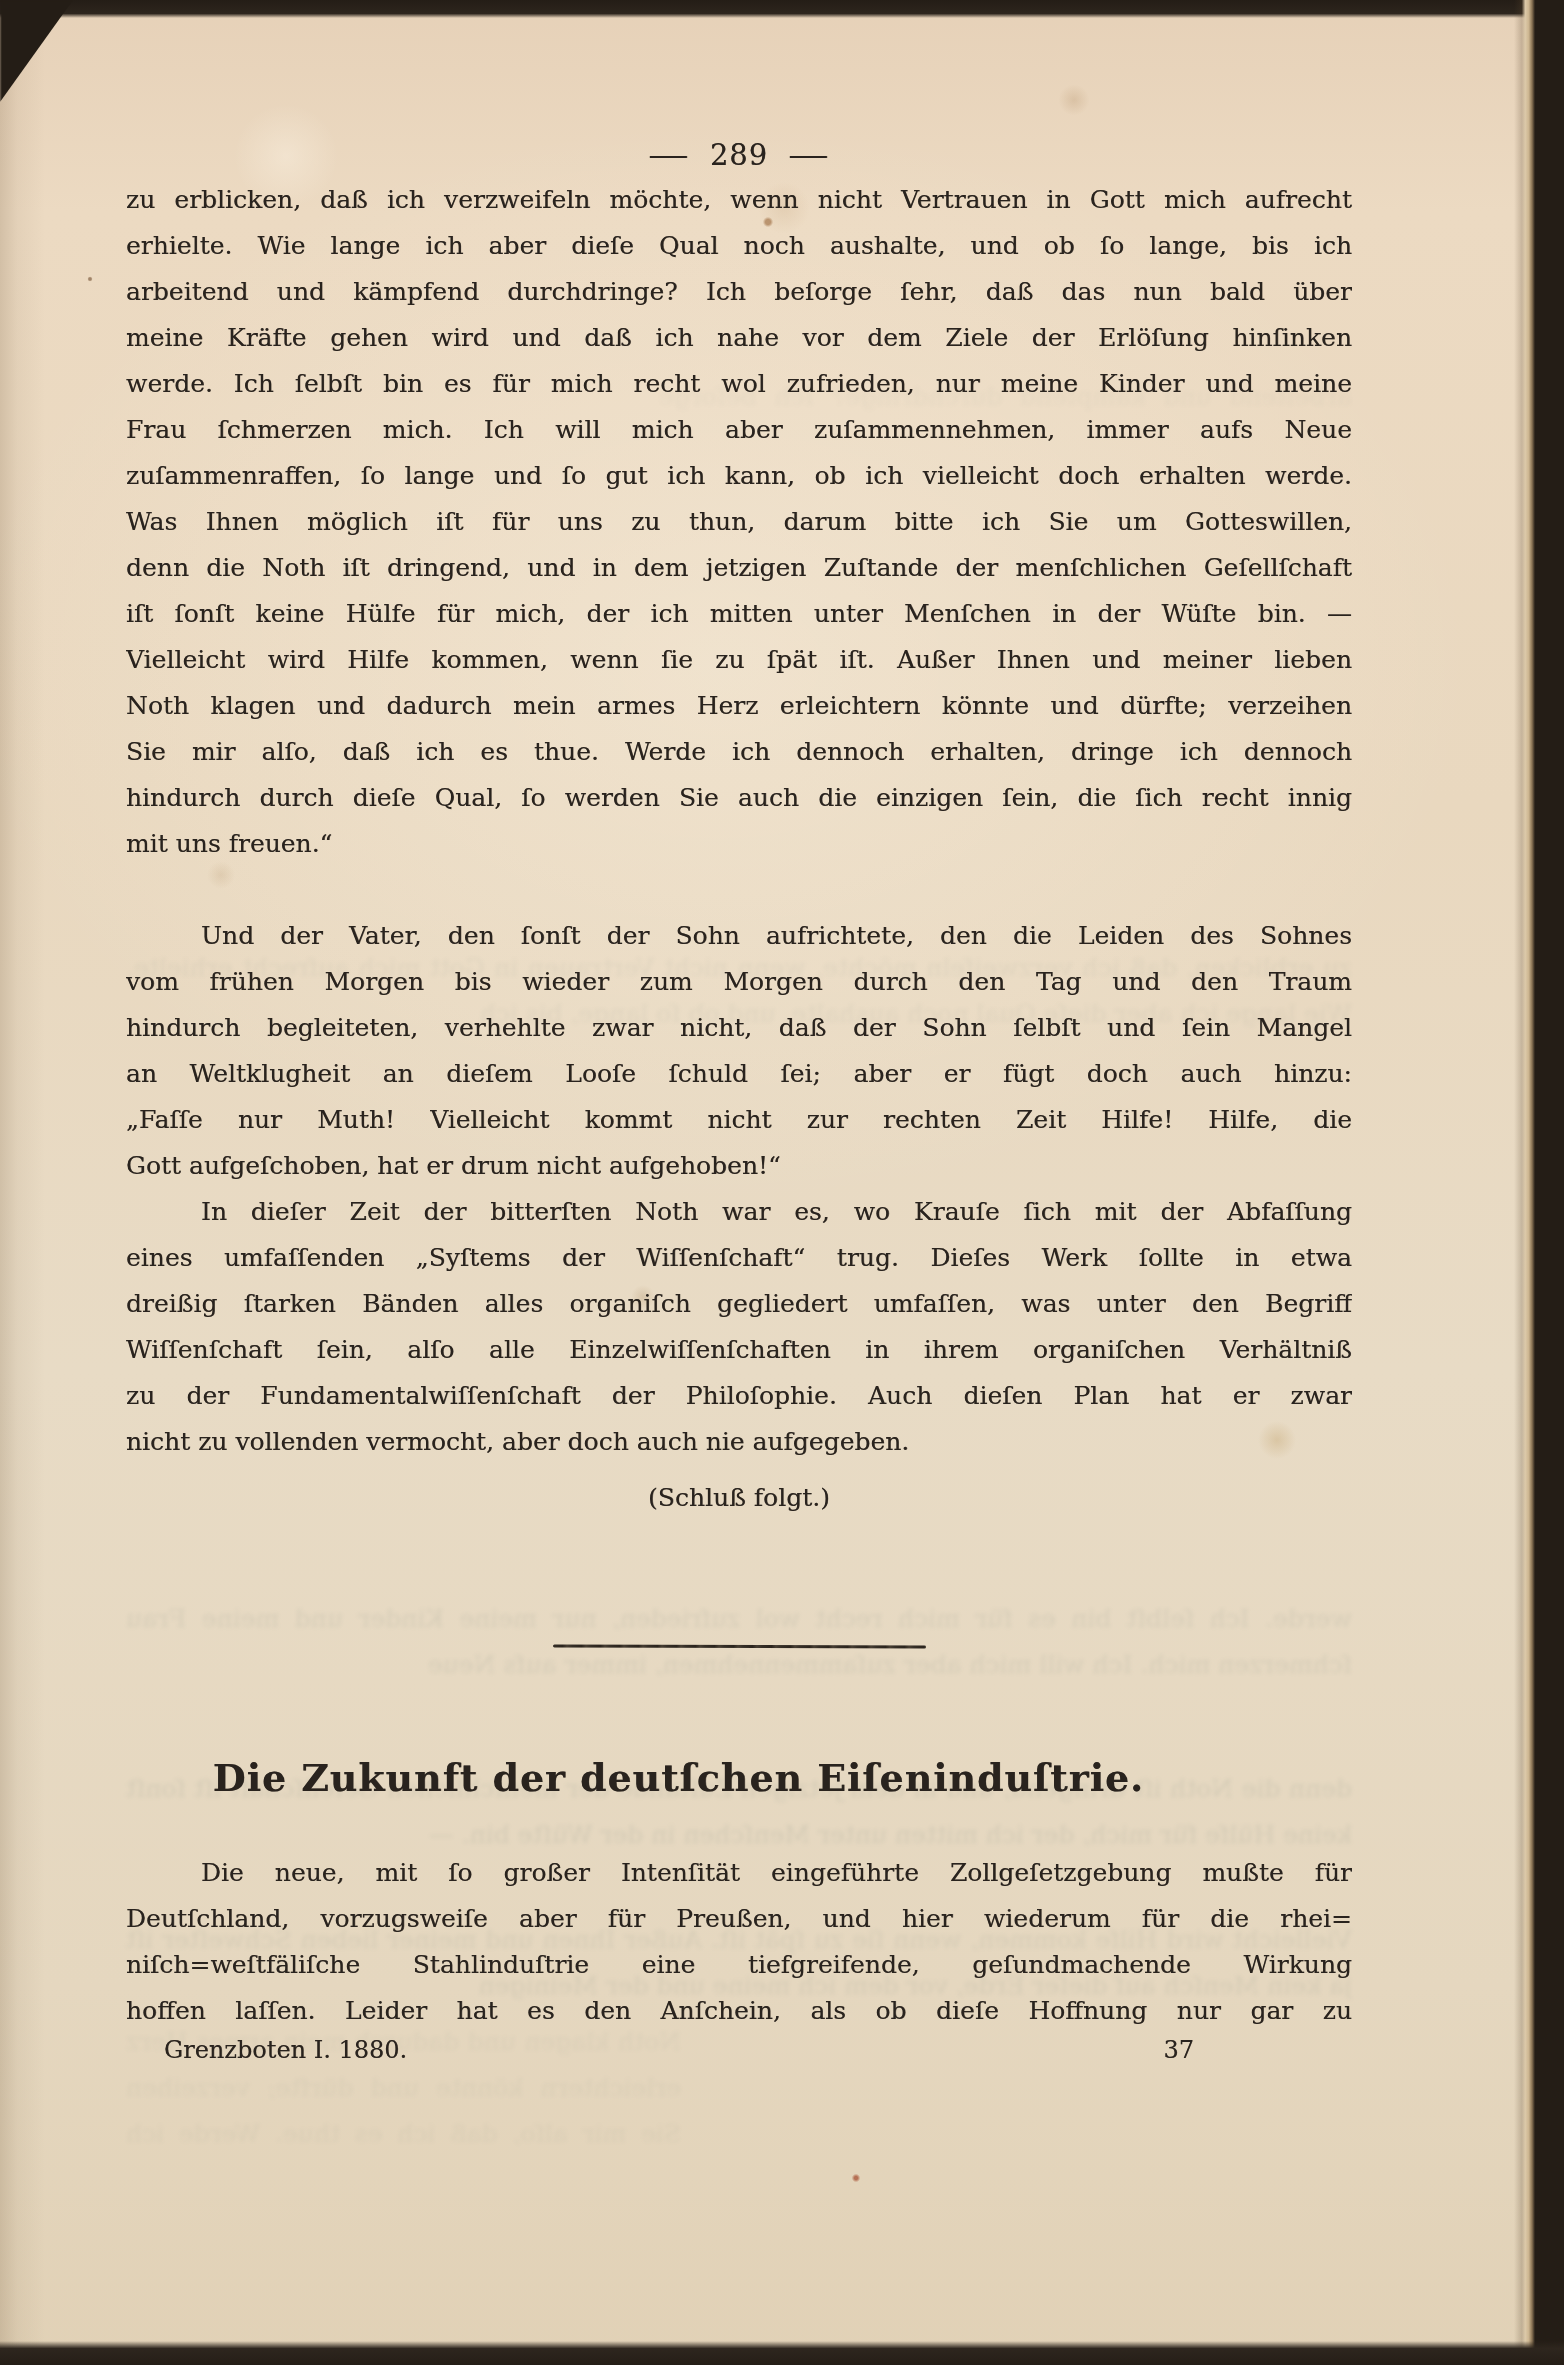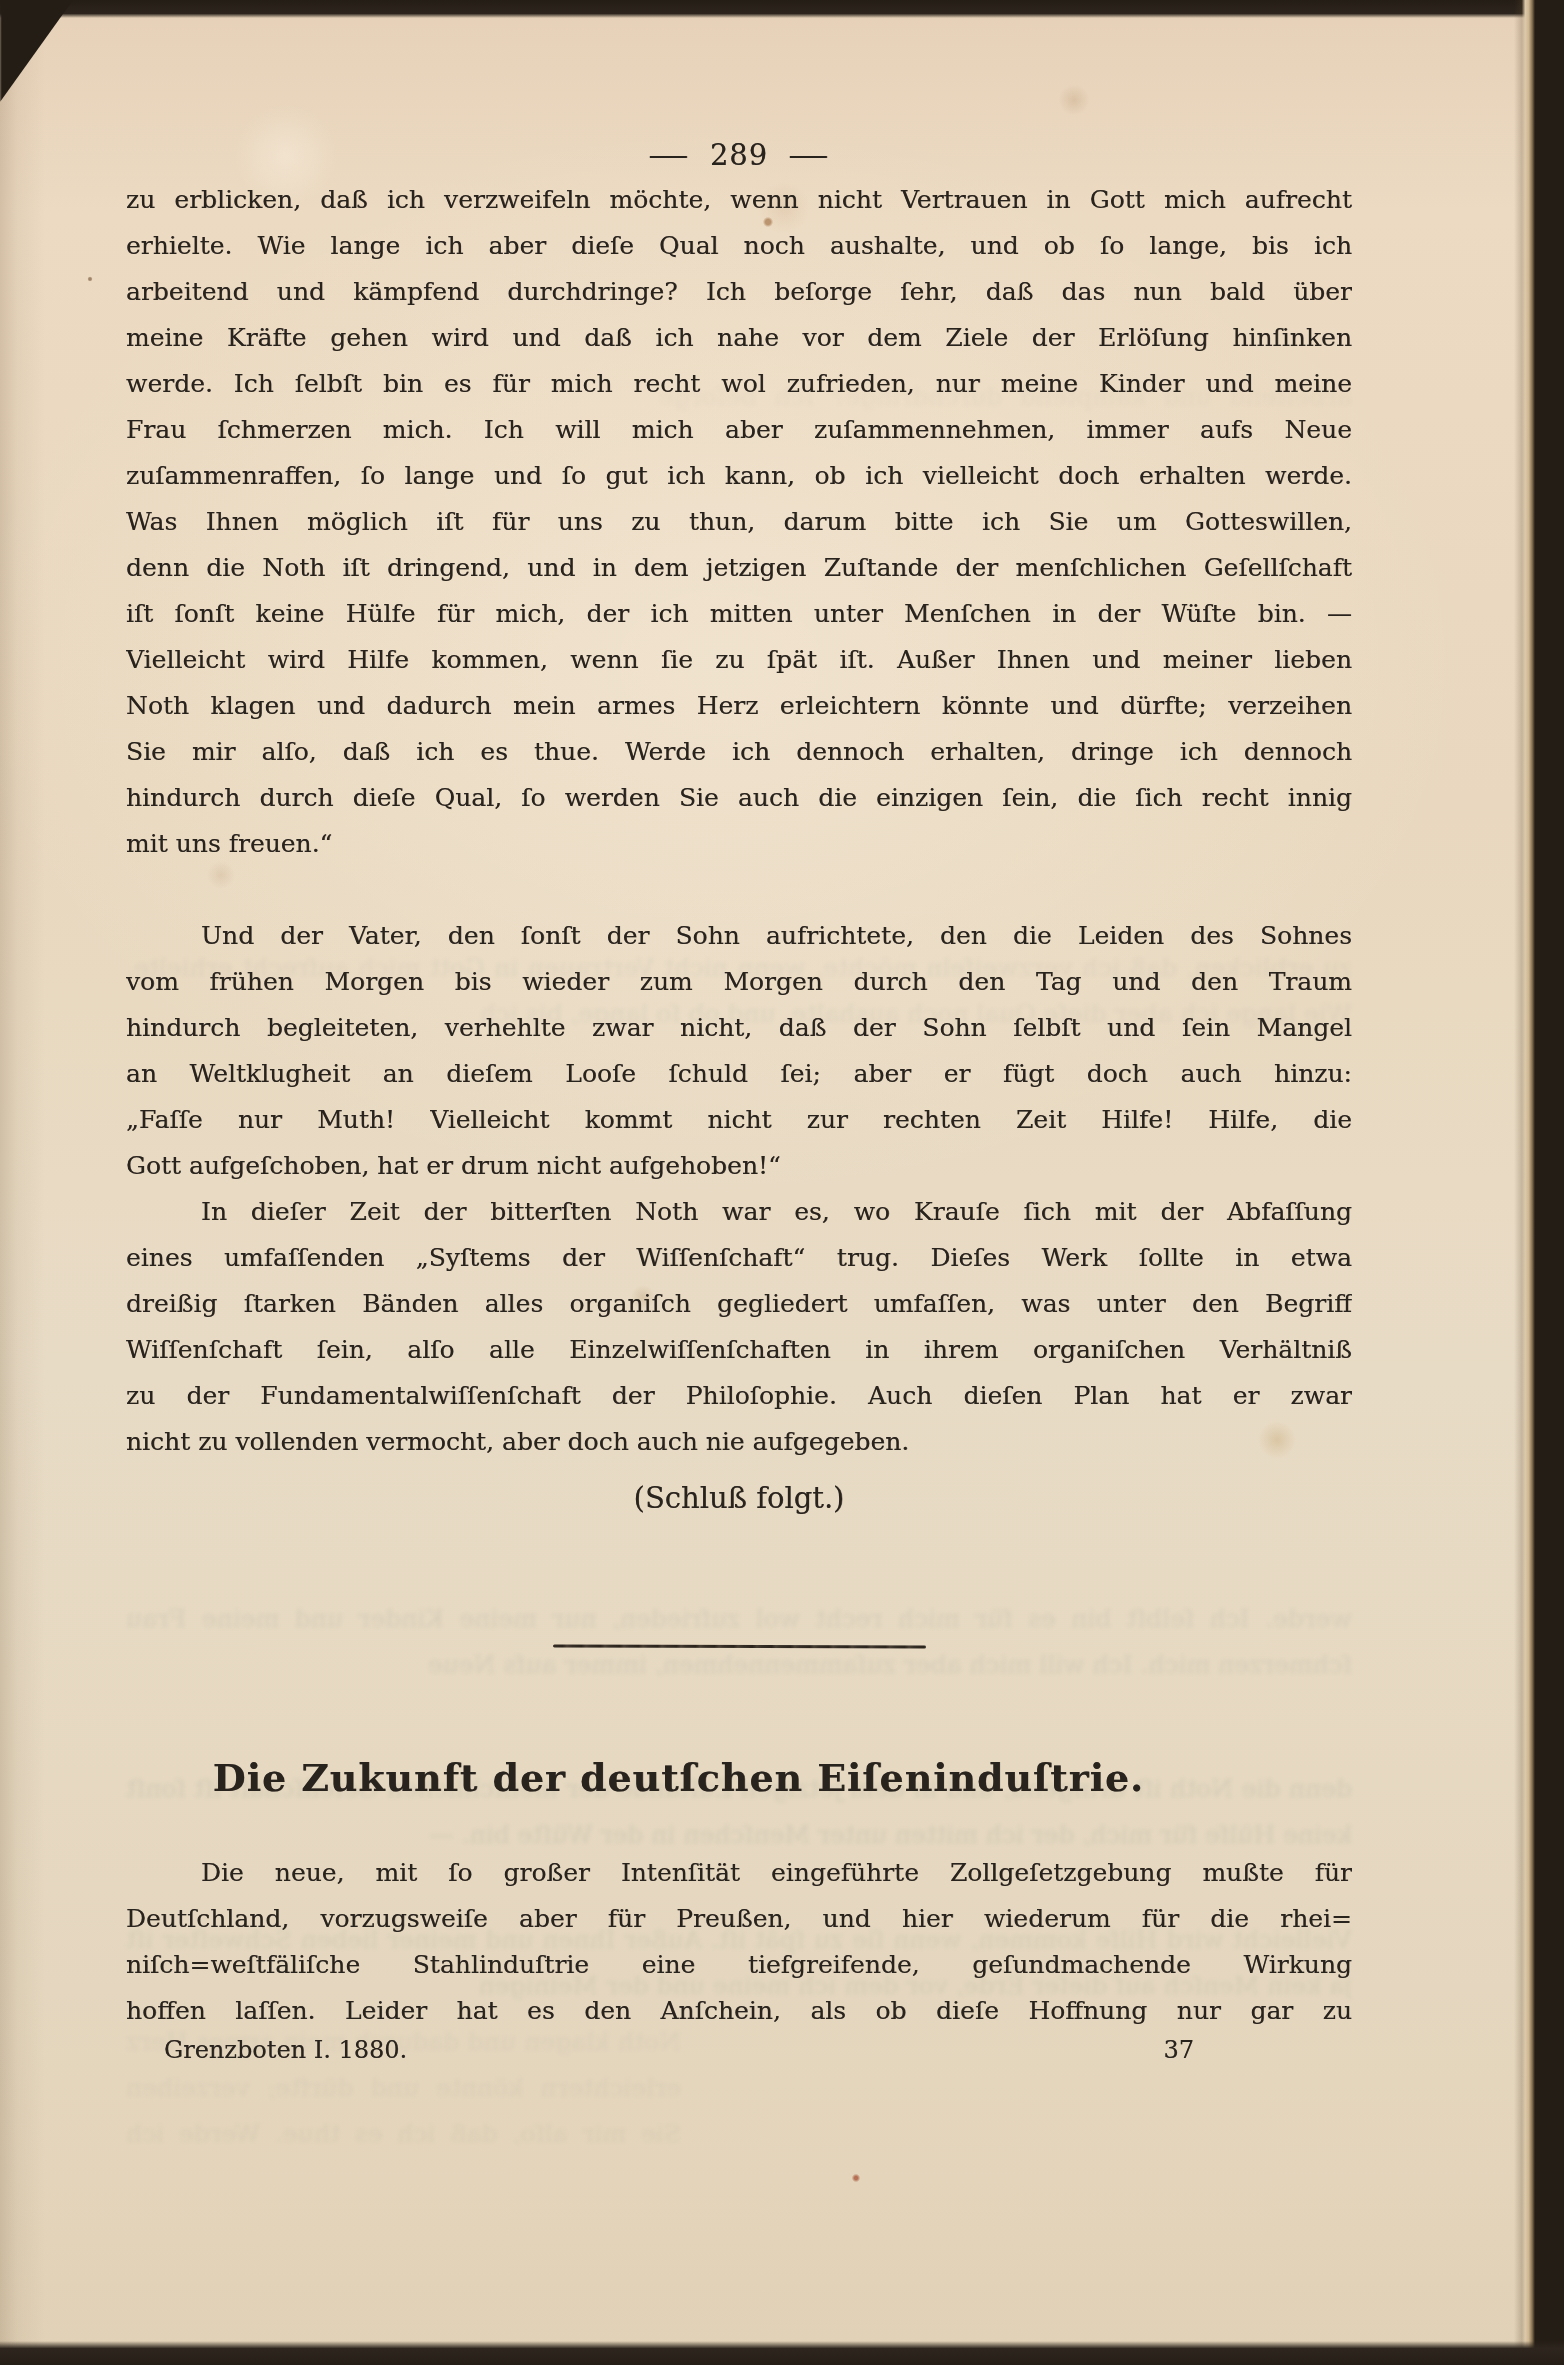--- a/index.html
+++ b/index.html
@@ -99,21 +99,21 @@
     text-align: justify;
     text-align-last: justify;
     overflow: hidden;
   }
   .tline.endline { text-align-last: left; }
   .tline.indent { text-indent: 75px; }
   .closing {
     margin-top: 10.4px;
     height: 46px; line-height: 46px;
     text-align: center;
-    font-size: 29px;
+    font-size: 25px;
   }
   .divider {
     margin: 124px auto 0 auto;
     width: 373px; height: 2.6px;
     background: repeating-linear-gradient(90deg, #352e26 0px, #2b241d 9.5px, #463d32 14px, #352e26 19px);
     border-radius: 1.7px;
     transform: rotate(0.12deg);
   }
   .heading {
     margin: 102px 0 8px 0;

